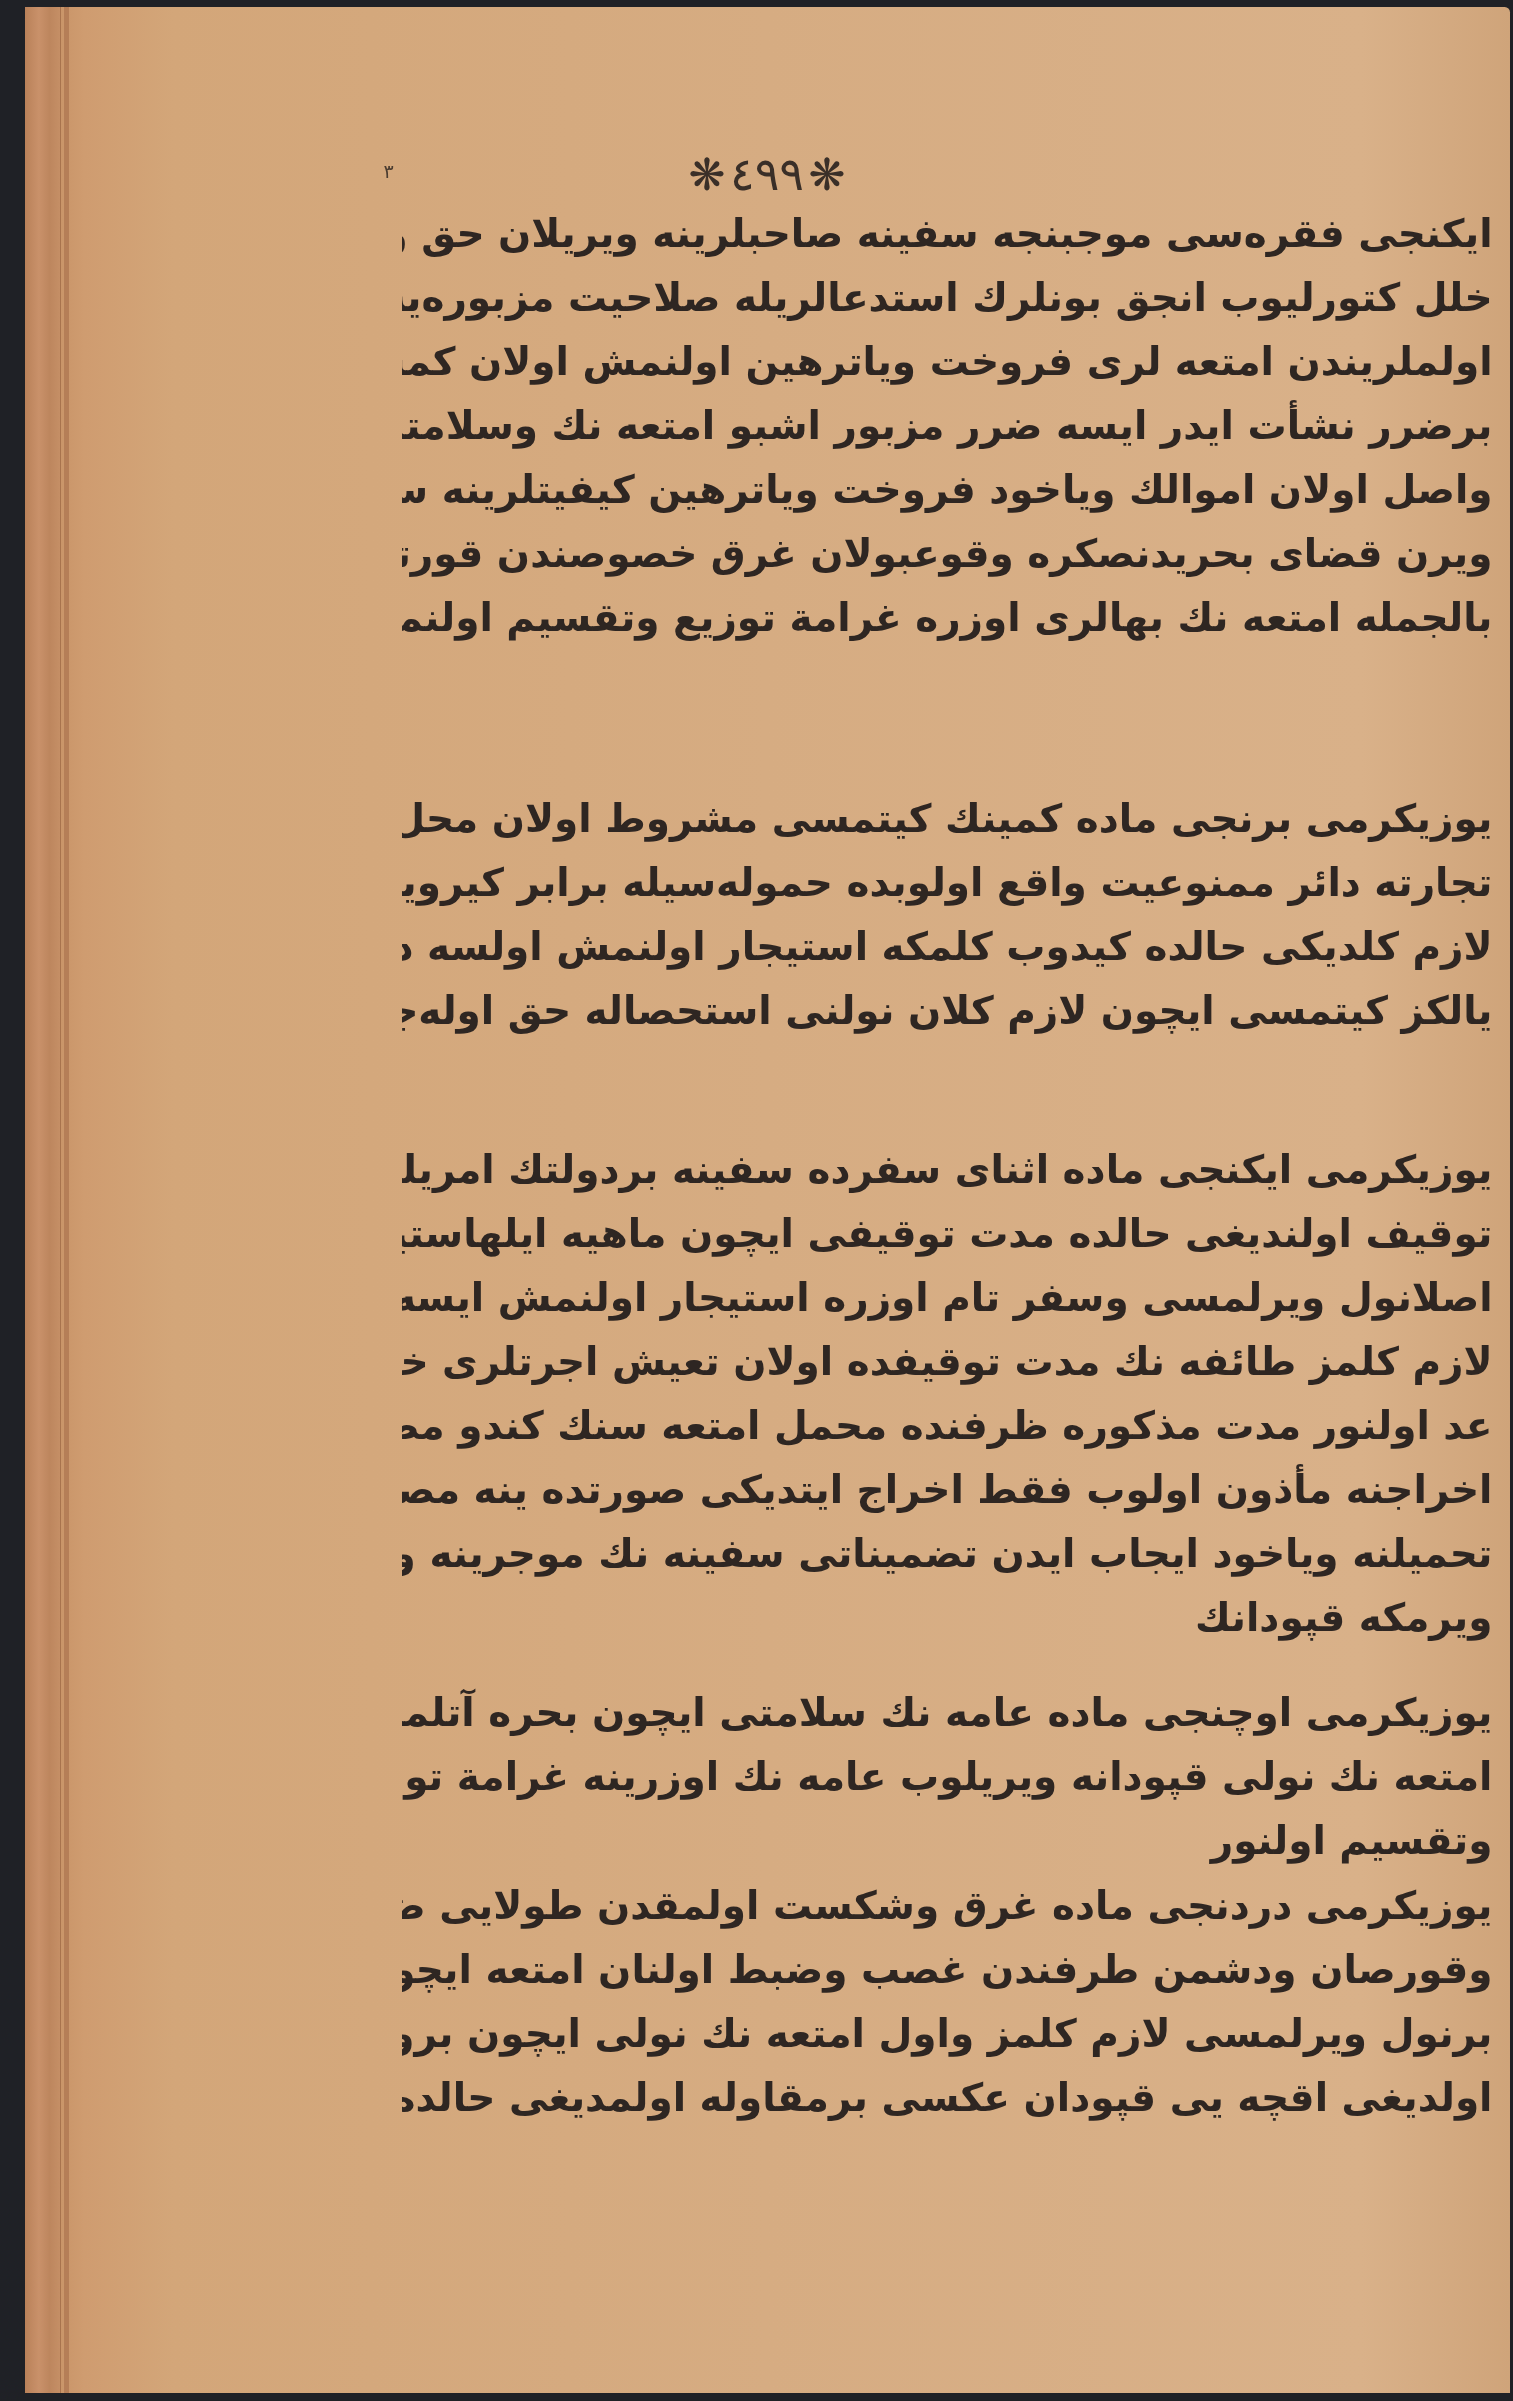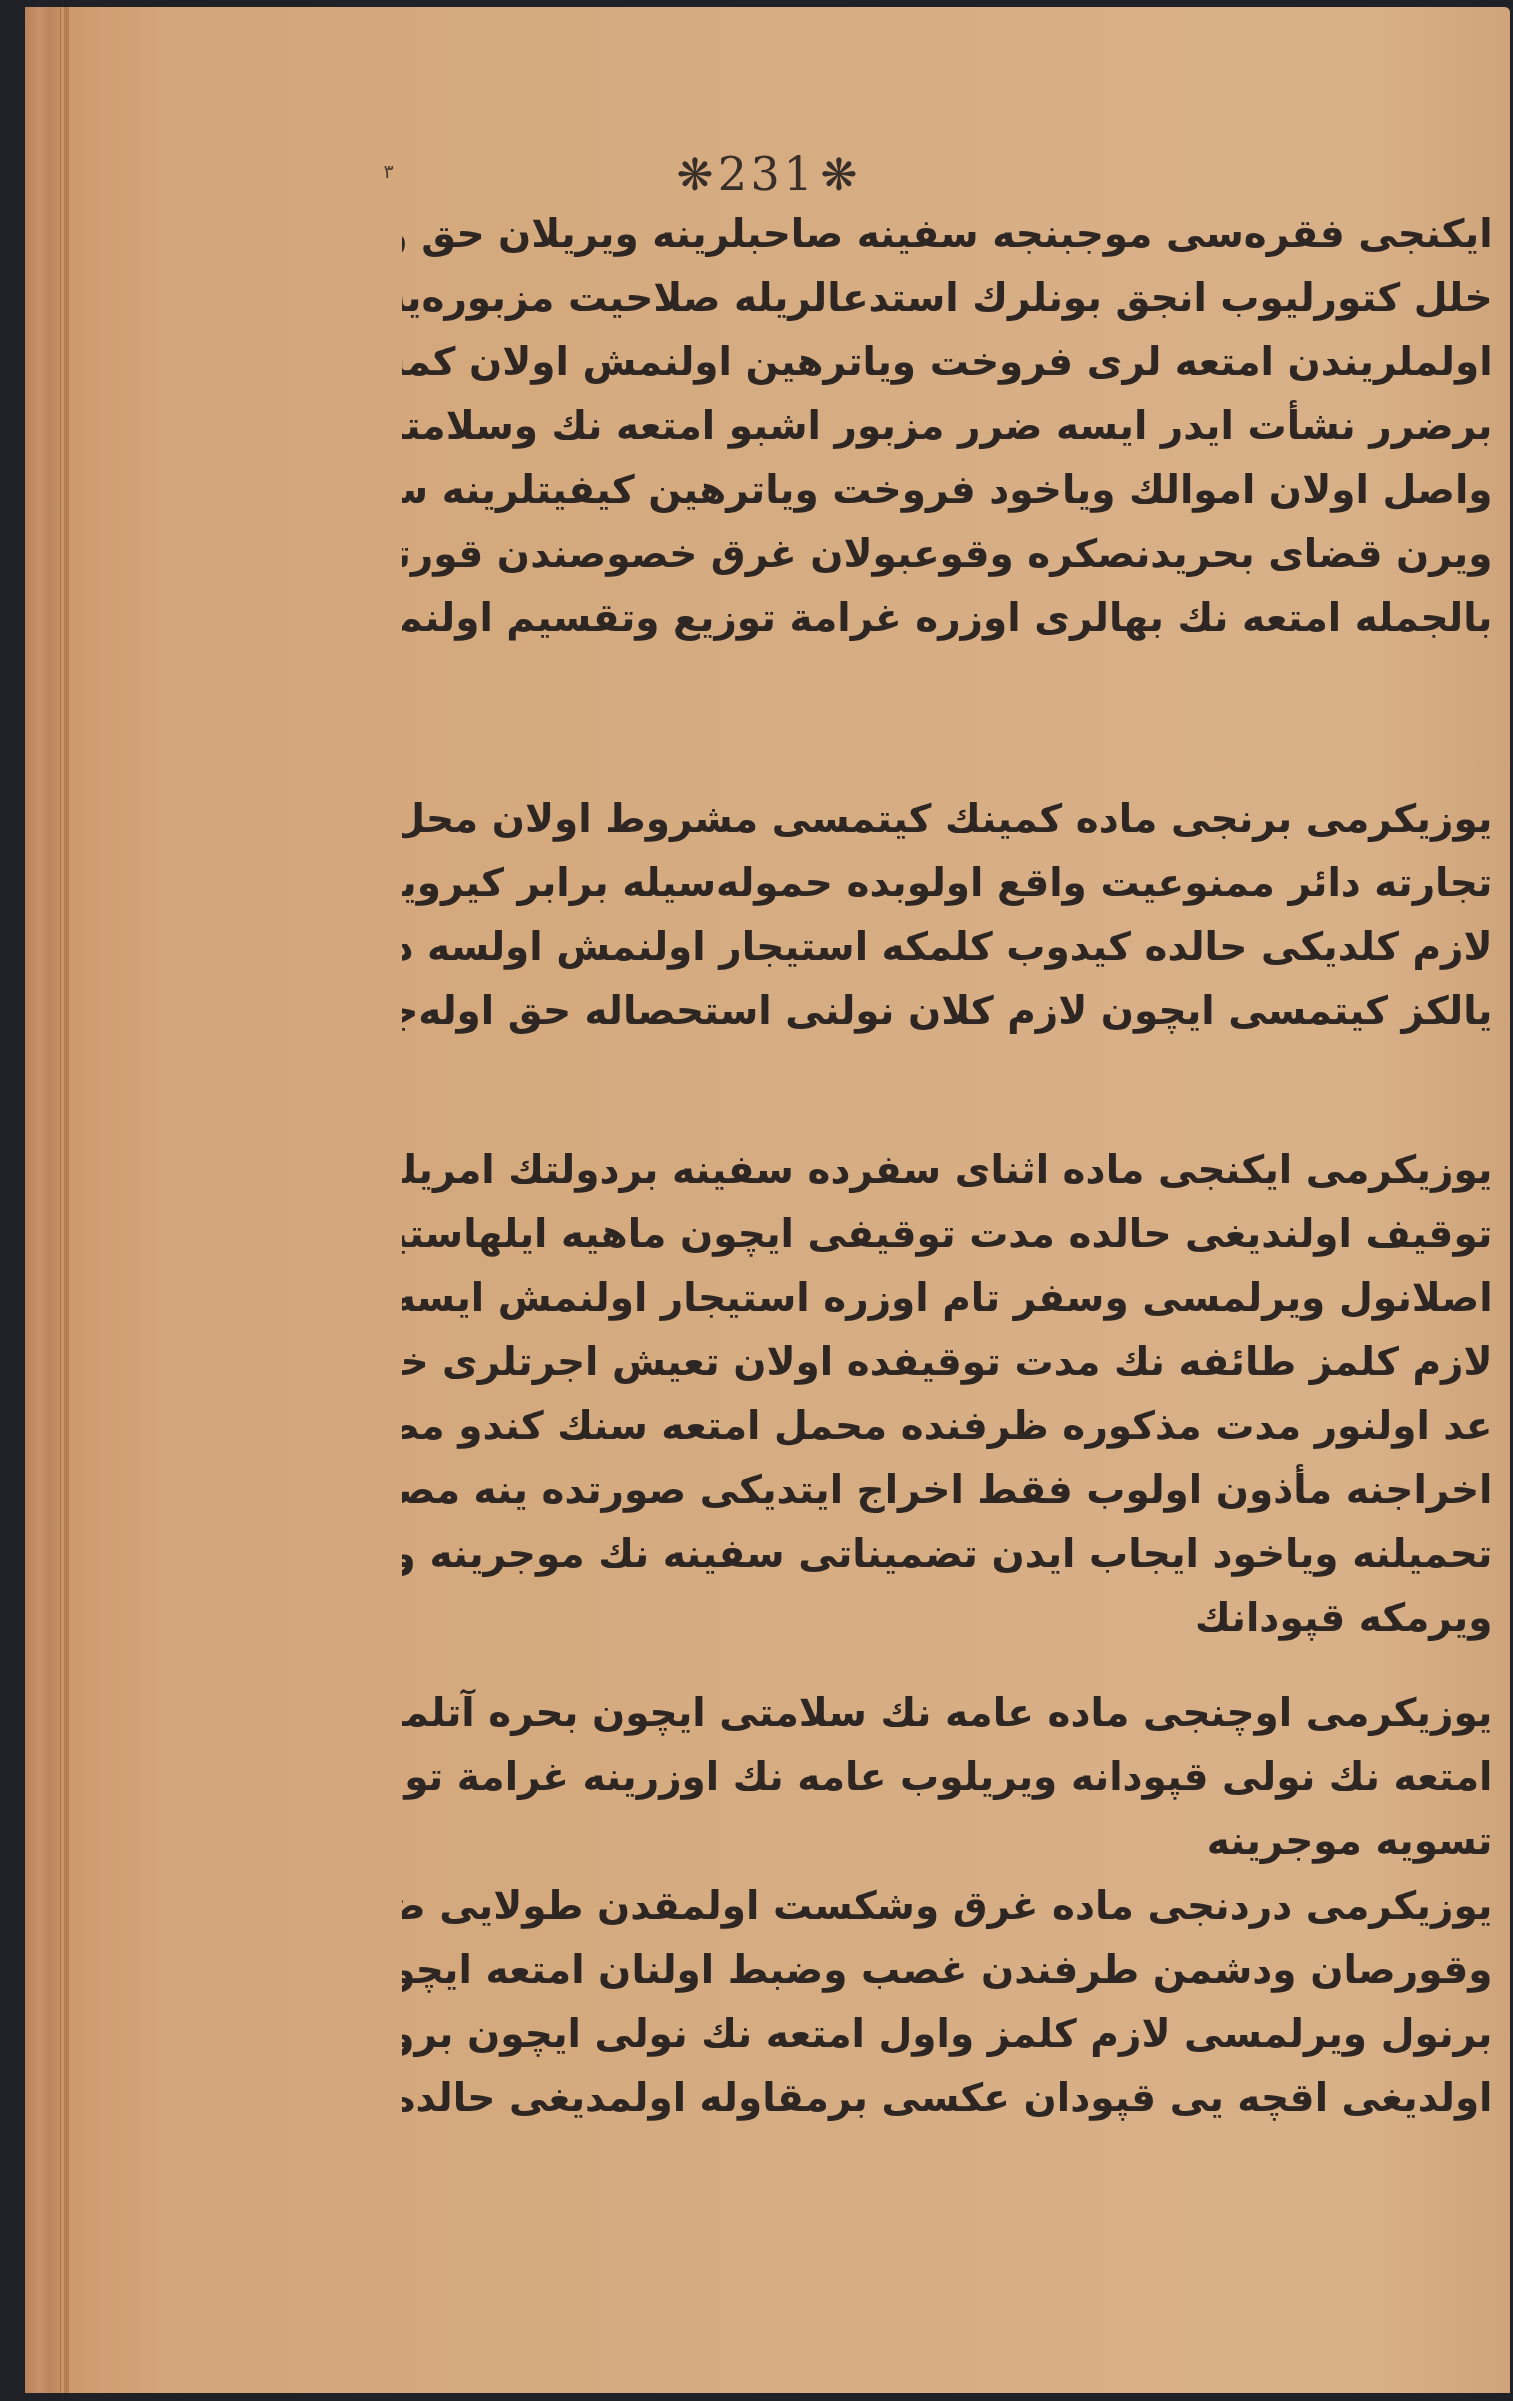--- a/index.html
+++ b/index.html
@@ -57,21 +57,21 @@
 <body>
 
 <div class="page">
   <div class="gutter"></div>
   <div class="gutter2"></div>
 
   <div class="corner-mark">٣</div>
 
   <div class="header">
     <span class="ornament">❋</span>
-    <span class="page-number">231</span>
+    <span class="page-number">٤٩٩</span>
     <span class="ornament">❋</span>
   </div>
 
   <div class="text-block" style="top:195px">
     <div class="line">ایکنجی فقرەسی موجبنجه سفینه صاحبلرینه ویریلان حق وصلاحیتە</div>
     <div class="line">خلل کتورلیوب انجق بونلرك استدعالریله صلاحیت مزبورەیه نائل</div>
     <div class="line">اولملریندن امتعه لری فروخت ویاترهین اولنمش اولان کمسنه لر ایچون</div>
     <div class="line">برضرر نشأت ایدر ایسه ضرر مزبور اشبو امتعه نك وسلامتله محللرینه</div>
     <div class="line">واصل اولان اموالك ویاخود فروخت ویاترهین کیفیتلرینه سبب</div>
     <div class="line">ویرن قضای بحریدنصکره وقوعبولان غرق خصوصندن قورتارلمش</div>
@@ -92,21 +92,21 @@
     <div class="line">لازم کلمز طائفه نك مدت توقیفده اولان تعیش اجرتلری خسارات بحریه دن</div>
     <div class="line">عد اولنور مدت مذکوره ظرفنده محمل امتعه سنك کندو مصارفیله کمیدن</div>
     <div class="line">اخراجنه مأذون اولوب فقط اخراج ایتدیکی صورتده ینه مصارفیله تکرارا</div>
     <div class="line">تحمیلنه ویاخود ایجاب ایدن تضميناتی سفینه نك موجرینه ویاقپودانه</div>
     <div class="line last">ویرمکه قپودانك</div>
   </div>
 
   <div class="text-block" style="top:1674px">
     <div class="line">یوزیکرمی اوچنجی ماده    عامه نك سلامتی ایچون بحره آتلمش اولان</div>
     <div class="line">امتعه نك نولی قپودانه ویریلوب عامه نك اوزرینه غرامة توزیع ایله</div>
-    <div class="line last">تسویه موجرینه</div>
+    <div class="line last">وتقسیم اولنور</div>
   </div>
 
   <div class="text-block" style="top:1867px">
     <div class="line">یوزیکرمی دردنجی ماده    غرق وشکست اولمقدن طولایی ضایع وتلف</div>
     <div class="line">وقورصان ودشمن طرفندن غصب وضبط اولنان امتعه ایچون هیچ</div>
     <div class="line">برنول ویرلمسی لازم کلمز واول امتعه نك نولی ایچون بروجه پشین آلنمش</div>
     <div class="line">اولدیغی اقچه یی قپودان عکسی برمقاوله اولمدیغی حالده اعادەیه مجبوردر</div>
   </div>
 </div>
 

